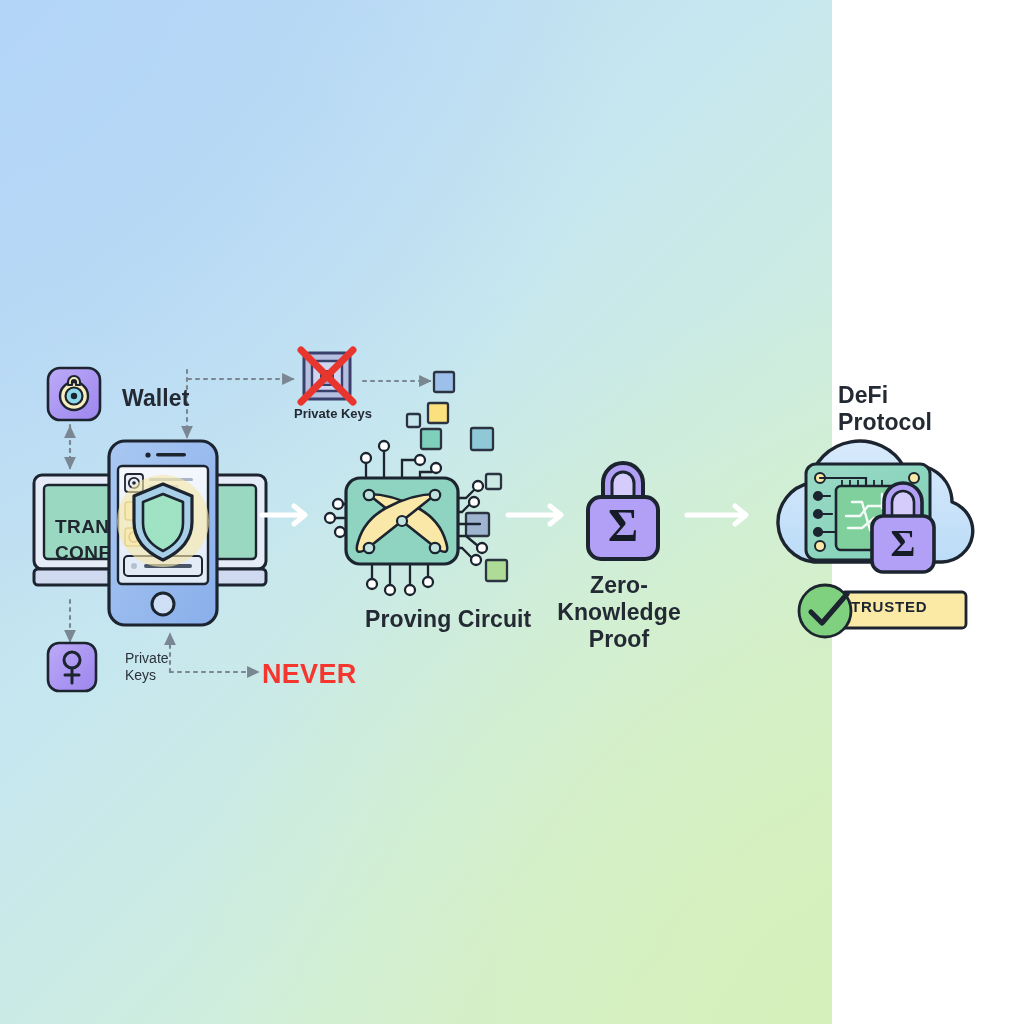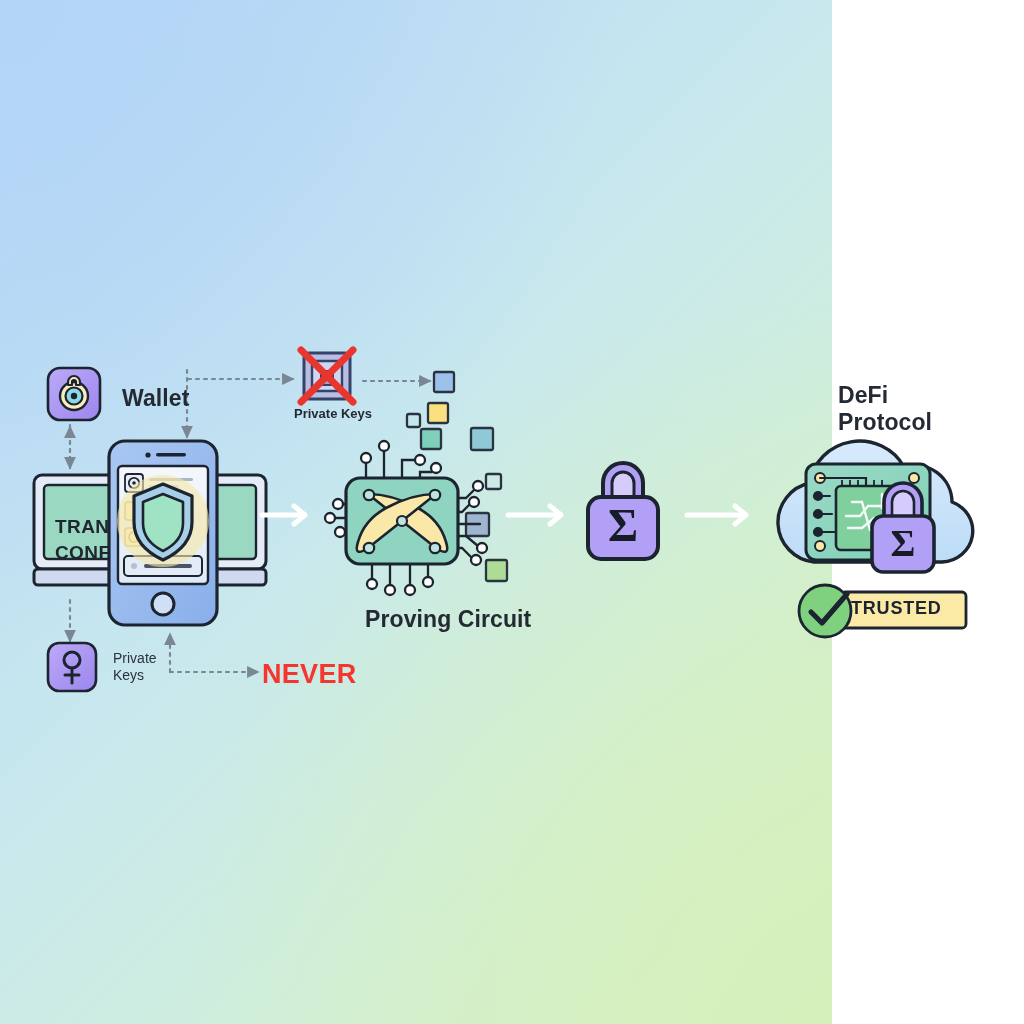--- a/index.html
+++ b/index.html
@@ -19,21 +19,21 @@
   .abs { position: absolute; }
   .lbl {
     position: absolute;
     color: #242a33;
     font-family: "Liberation Sans", sans-serif;
     white-space: pre-line;
     line-height: 1.18;
   }
   .stage-title { font-size: 23px; font-weight: 600; letter-spacing: .1px; }
   .sub-lbl { font-size: 13px; font-weight: 600; }
-  .small-lbl { font-size: 14px; font-weight: 500; color: #2b313a; }
+  .small-lbl { font-size: 14px; font-weight: 500; color: #2b313a; margin-left: 12px; }
   .never-lbl { font-size: 27px; font-weight: 700; color: #f5362f; letter-spacing: .3px; }
   svg { display: block; overflow: visible; }
 </style>
 </head>
 <body>
 
 <div id="canvas">
 
   <svg class="abs" style="left:0;top:0;width:1024px;height:1024px;" viewBox="0 0 1024 1024">
     <defs>
@@ -210,20 +210,22 @@
     </g>
   </svg>
   <div class="lbl stage-title" style="left:329px;top:606px;margin-left:36px;">Proving Circuit</div>
 
   <svg class="abs" style="left:578px;top:449px;width:90px;height:116px;" viewBox="0 0 90 116">
     <path d="M25,52 V34 a20,20 0 0 1 40,0 V52" fill="#b1a0f5" stroke="#1c2430" stroke-width="4" stroke-linejoin="round"></path>
     <path d="M34,52 V34 a11,11 0 0 1 22,0 V52" fill="#d5ccfb" stroke="#1c2430" stroke-width="3"></path>
     <rect x="10" y="48" width="70" height="62" rx="13" fill="#b1a0f5" stroke="#1c2430" stroke-width="4"></rect>
     <text x="45" y="92" text-anchor="middle" font-family="Liberation Serif, serif" font-size="46" font-weight="700" fill="#161c25">Σ</text>
   </svg>
+  <div class="lbl stage-title" style="left:543px;top:572px;width:152px;text-align:center;">Zero-Knowledge
+Proof</div>
 
   <div class="lbl stage-title" style="left:806px;top:382px;margin-left:32px;">DeFi Protocol</div>
 
   <svg class="abs" style="left:762px;top:418px;width:226px;height:170px;" viewBox="0 0 226 170">
     <defs>
       <linearGradient id="cloudGrad" x1="0" y1="0" x2="0" y2="1">
         <stop offset="0%" stop-color="#d8eafc"></stop>
           <stop offset="100%" stop-color="#bcdcf7"></stop>
       </linearGradient>
       <linearGradient id="boardGrad" x1="0" y1="0" x2="1" y2="1">
@@ -263,21 +265,21 @@
     <path d="M130,102 V84 a11,11 0 0 1 22,0 V102" fill="#d5ccfb" stroke="#1c2430" stroke-width="2.6"></path>
     <rect x="110" y="98" width="62" height="56" rx="11" fill="#b1a0f5" stroke="#1c2430" stroke-width="3.6"></rect>
     <text x="141" y="138" text-anchor="middle" font-family="Liberation Serif, serif" font-size="38" font-weight="700" fill="#161c25">Σ</text>
   </svg>
 
   <svg class="abs" style="left:789px;top:584px;width:180px;height:54px;" viewBox="0 0 180 54">
     <rect x="52" y="8" width="125" height="36" rx="4" fill="#fbe9a6" stroke="#1c2430" stroke-width="2.8"></rect>
     <circle cx="36" cy="27" r="26" fill="#7fd07f" stroke="#1c2430" stroke-width="2.8"></circle>
     <path d="M22,28 L33,39 L58,10" fill="none" stroke="#1c2430" stroke-width="5.2" stroke-linecap="round" stroke-linejoin="round"></path>
   </svg>
-  <div class="lbl" style="left:851px;top:598px;font-size:18px;font-weight:700;color:#1c2430;letter-spacing:.8px;">TRUSTED</div>
+  <div class="lbl" style="left:851px;top:598px;font-size:15px;font-weight:700;color:#1c2430;letter-spacing:.8px;">TRUSTED</div>
 
   <svg class="abs" style="left:0;top:0;width:1024px;height:1024px;" viewBox="0 0 1024 1024">
     <g stroke="#ffffff" stroke-width="5" fill="none" stroke-linecap="round" stroke-linejoin="round">
       <g>
         <path d="M262,515 H304"></path>
           <path d="M294,506 L305,515 L294,524"></path>
       </g>
       <g>
         <path d="M508,515 H560"></path>
           <path d="M550,506 L561,515 L550,524"></path>

